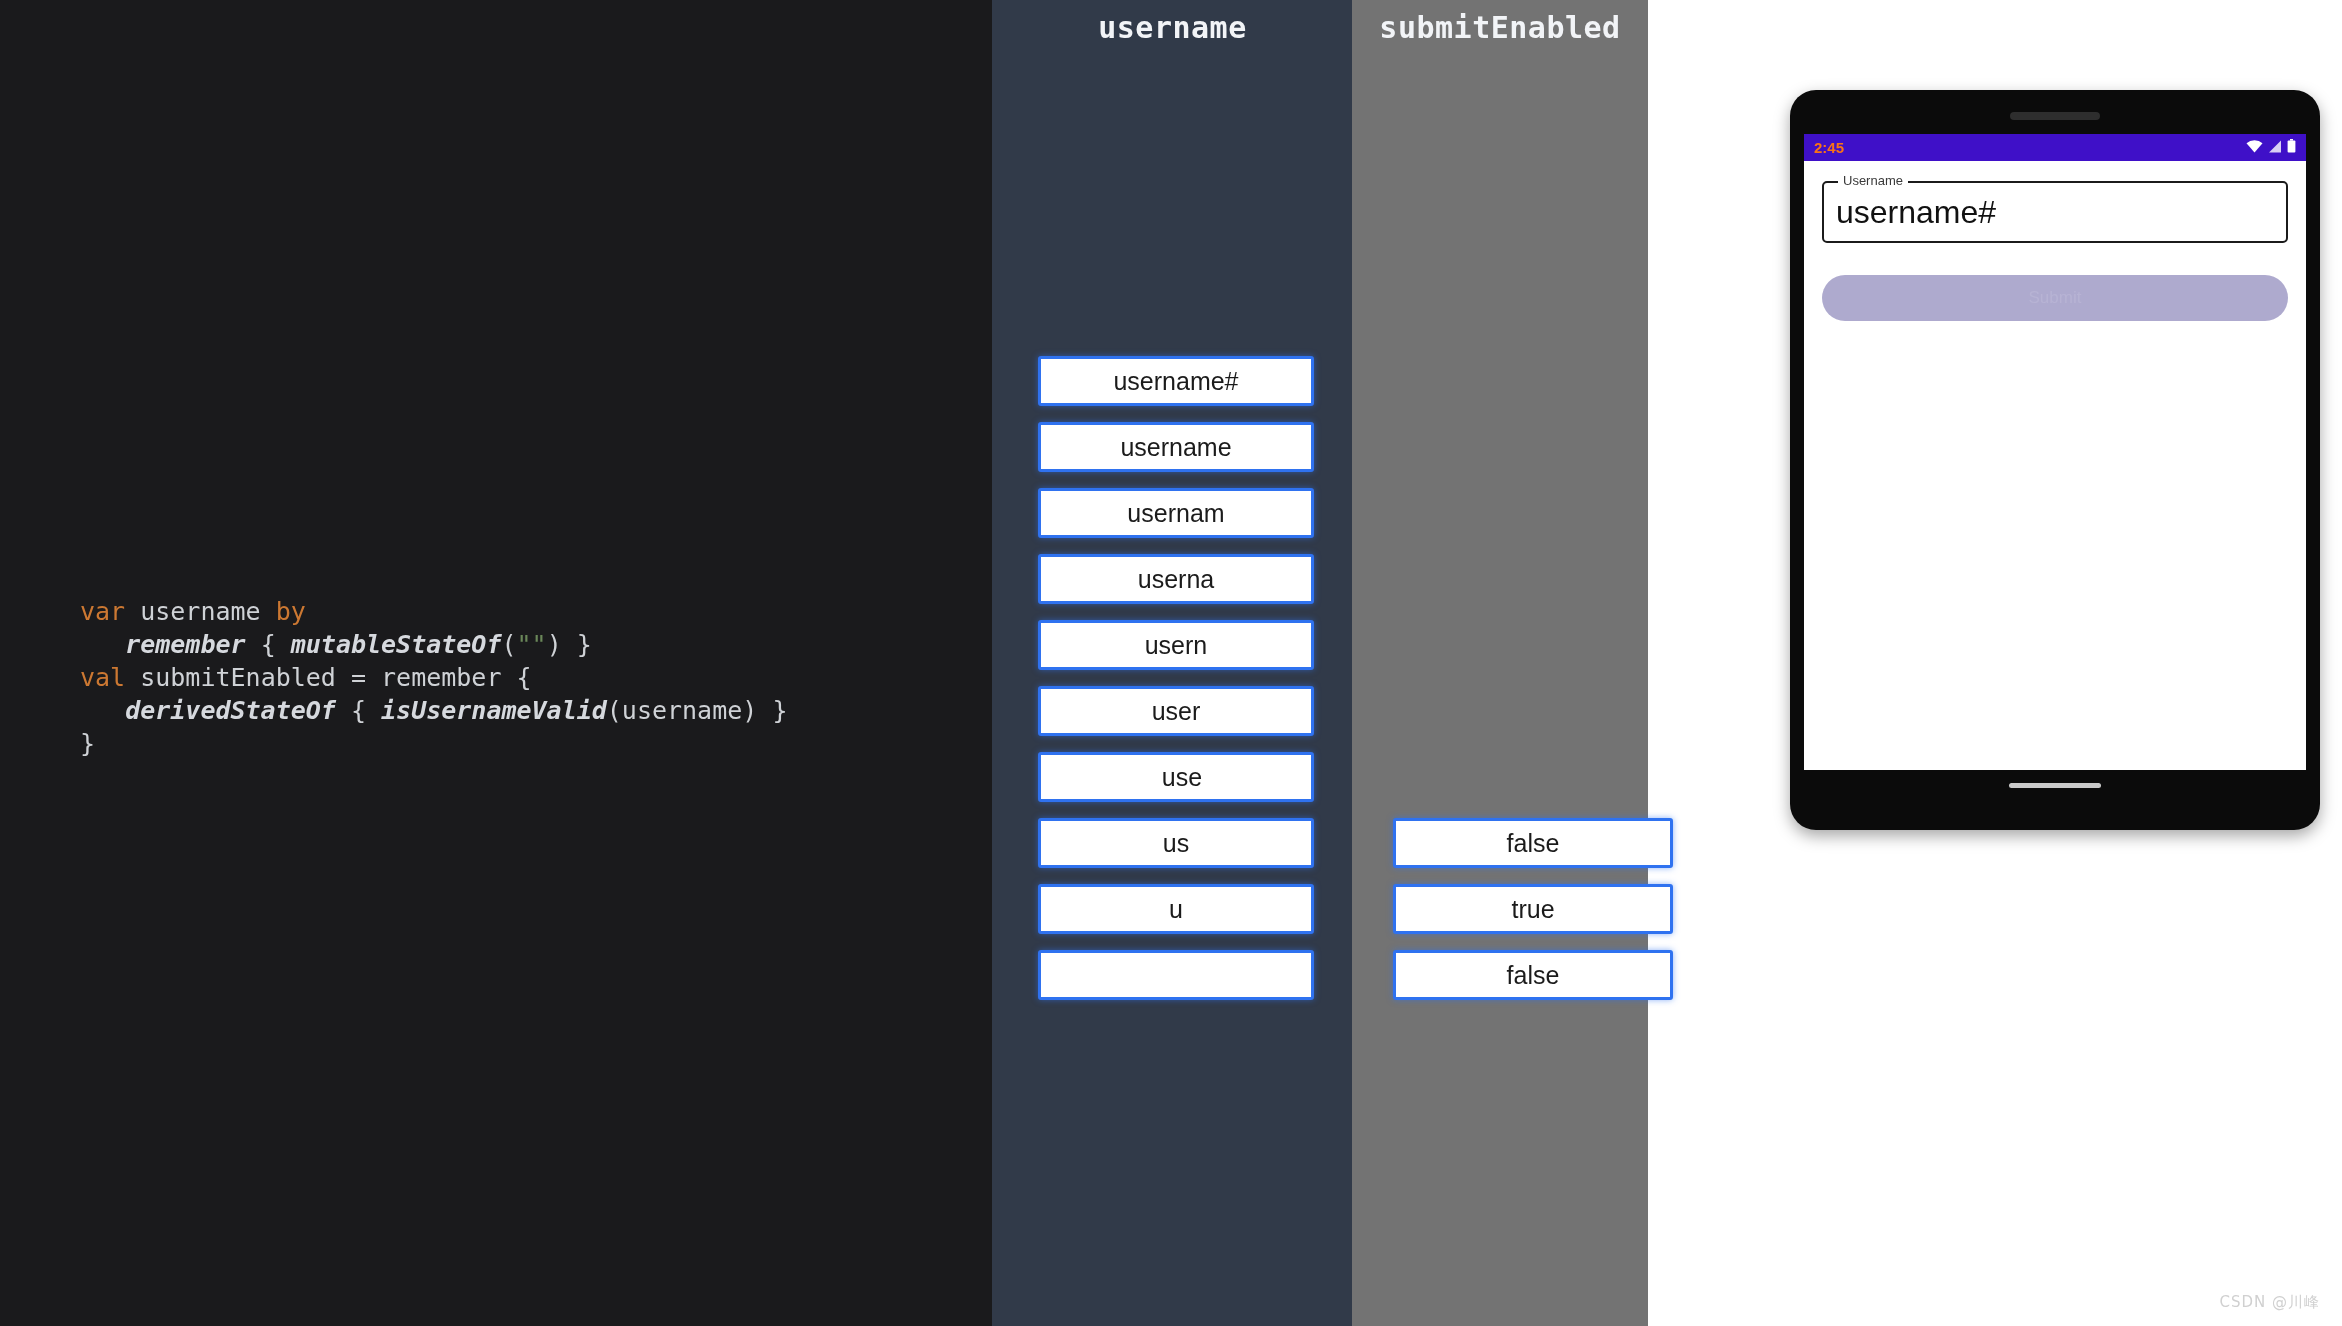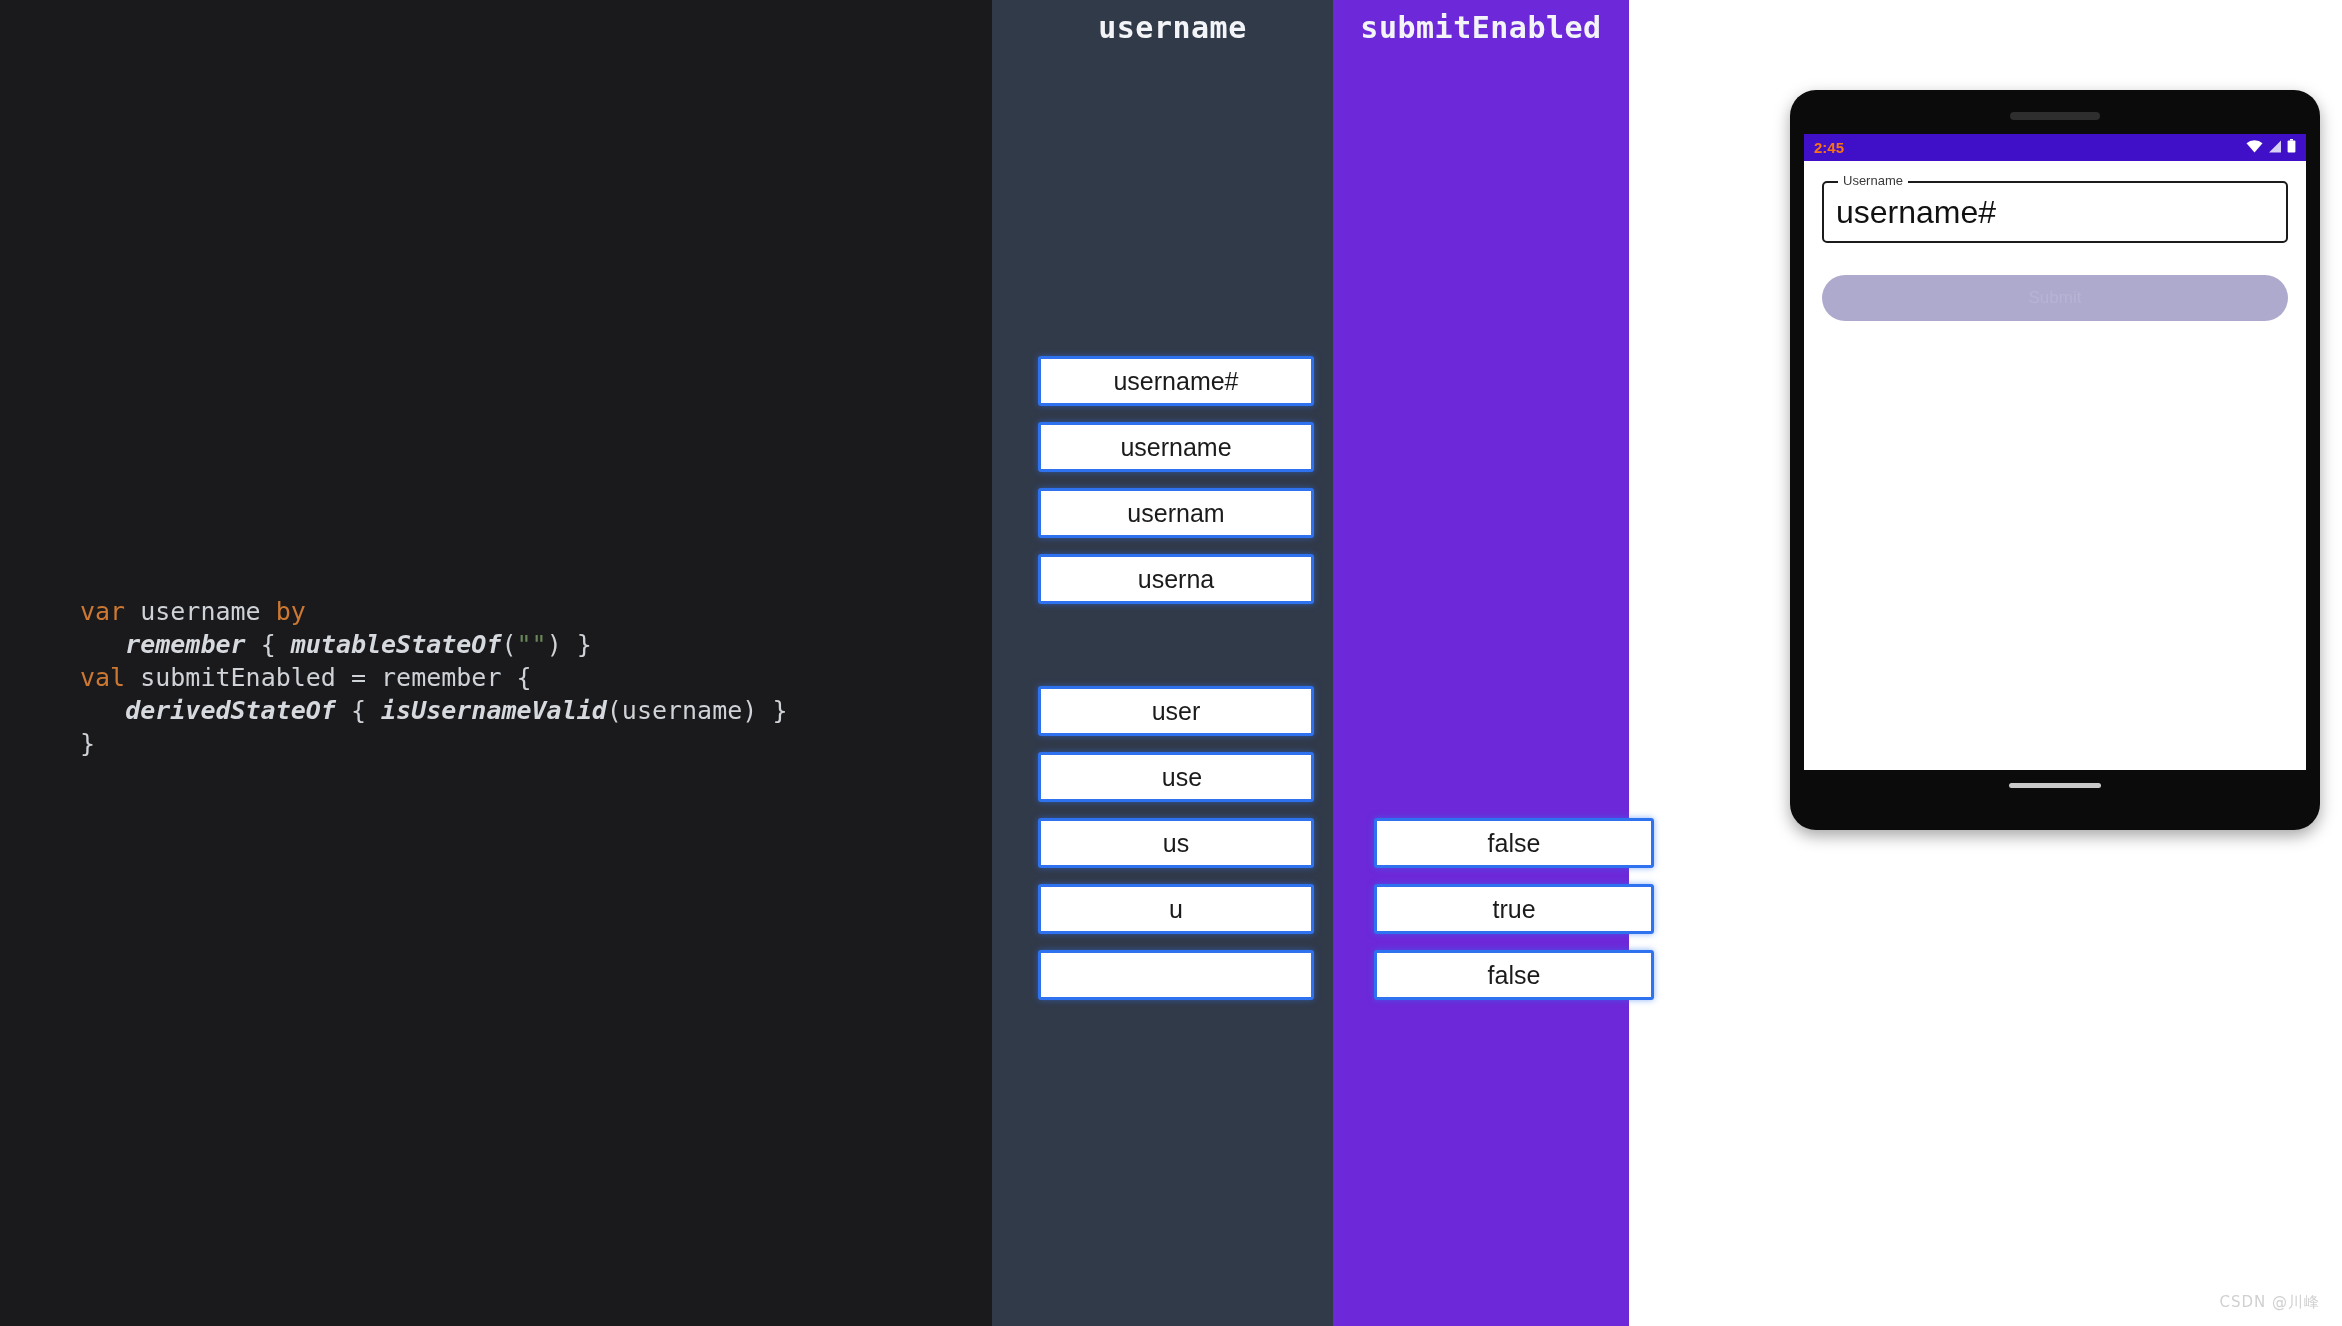--- a/index.html
+++ b/index.html
@@ -51,23 +51,23 @@
     position: absolute;
     top: 0;
     height: 1326px;
   }
   #col-username {
     left: 0;
     width: 361px;
     background: #313a49;
   }
   #col-submit {
-    left: 341px;
+    left: 360px;
     width: 296px;
-    background: #6d28d9;
+    background: #737373;
   }
   .col-header {
     position: absolute;
     top: 10px;
     left: 0;
     width: 100%;
     text-align: center;
     font-family: "DejaVu Sans Mono", "Liberation Mono", monospace;
     font-size: 30px;
     font-weight: bold;
@@ -237,20 +237,21 @@
 
 <div id="columns">
 
   <div class="state-col" id="col-username">
     <div class="col-header">username</div>
     <div class="cards" id="cards-username">
         <div class="state-card" style="top: 356px;">username#</div>
         <div class="state-card" style="top: 422px;">username</div>
         <div class="state-card" style="top: 488px;">usernam</div>
         <div class="state-card" style="top: 554px;">userna</div>
+        <div class="state-card" style="top: 620px;">usern</div>
         <div class="state-card" style="top: 686px;">user</div>
         <div class="state-card" style="top: 752px; padding-left: 12px;">use</div>
         <div class="state-card" style="top: 818px;">us</div>
         <div class="state-card" style="top: 884px;">u</div>
         <div class="state-card" style="top: 950px;"></div>
       </div>
   </div>
 
   <div class="state-col" id="col-submit">
     <div class="col-header">submitEnabled</div>

